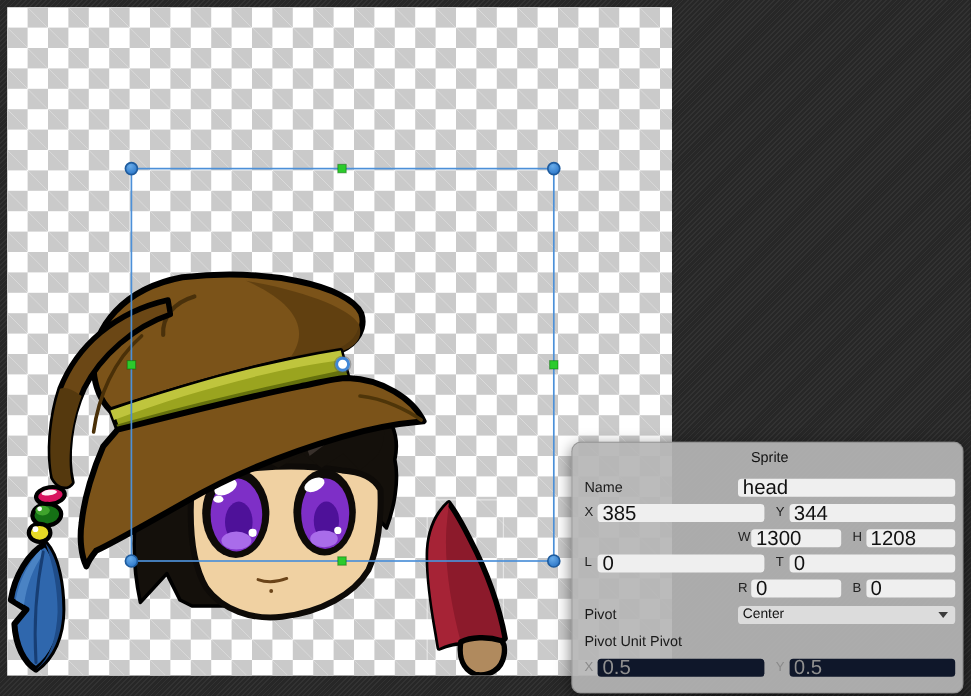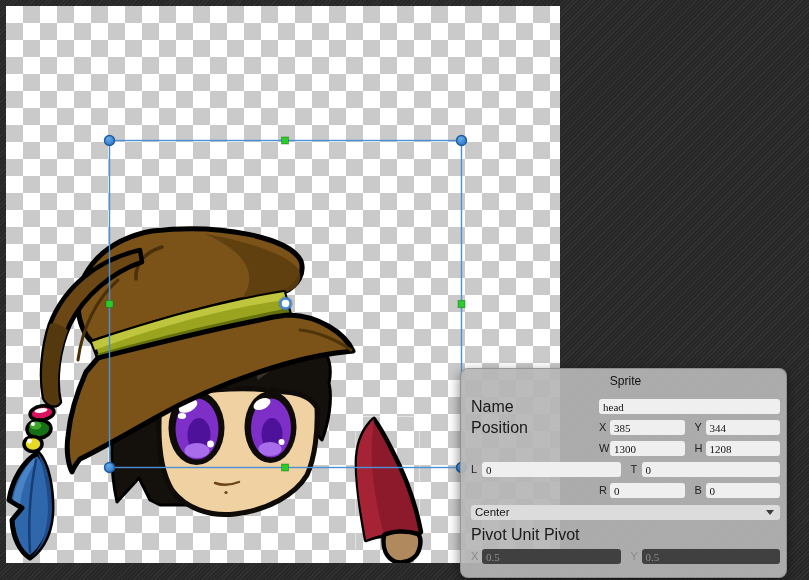--- a/index.html
+++ b/index.html
@@ -19,60 +19,60 @@
     background-image:
       linear-gradient(45deg,#cacaca 25%,transparent 25%,transparent 75%,#cacaca 75%),
       linear-gradient(45deg,#cacaca 25%,transparent 25%,transparent 75%,#cacaca 75%);
     background-size:34px 34px;
     background-position:0 0,17px 17px;
   }
   #art{position:absolute;left:-6px;top:-6px;}
 
   
   .sprite-panel{
-    position:absolute;left:460px;top:368px;width:327px;height:210px;
+    position:absolute;left:476px;top:368px;width:327px;height:210px;
     background:rgba(182,182,182,0.93);
     border:1px solid rgba(120,120,120,0.55);
     border-radius:8px;
     box-shadow:0 4px 12px rgba(0,0,0,0.5);
     box-sizing:border-box;
     padding:5px 6px 6px 10px;
     color:#171717;
   }
   .panel-title{
     text-align:center;font-size:12px;line-height:14px;height:14px;
     margin-bottom:11px;color:#111;
   }
   .row{display:flex;align-items:center;height:15px;margin-bottom:6px;}
   .row.g7{margin-bottom:7px;}
-  .row-label{width:128px;font-size:16px;line-height:15px;color:#1a1a1a;
+  .row-label{width:128px;font-size:12px;line-height:15px;color:#1a1a1a;
     white-space:nowrap;overflow:hidden;}
   .fields{flex:1;display:flex;align-items:center;min-width:0;}
   .pair{flex:1;display:flex;align-items:center;min-width:0;}
   .pair + .pair{margin-left:10px;}
   .prefix{width:11px;font-size:11px;color:#222;flex:none;line-height:15px;}
   .tf{
     flex:1;min-width:0;height:15px;border:none;outline:none;
     background:#efefef;border-radius:3px;
-    font-family:Liberation Serif, serif;
-    font-size:11px;color:#111;padding:0 0 0 4px;box-sizing:border-box;
+    font-family:Liberation Sans, sans-serif;
+    font-size:17px;color:#111;padding:0 0 0 4px;box-sizing:border-box;
   }
   .dropdown{
     flex:1;height:15px;background:#dcdcdc;border-radius:3px;
     display:flex;align-items:center;justify-content:space-between;
     padding:0 6px 0 4px;box-sizing:border-box;cursor:default;
   }
   .dd-text{font-size:11.5px;color:#111;line-height:15px;}
   .dd-arrow{
     width:0;height:0;border-left:4px solid transparent;
     border-right:4px solid transparent;border-top:5px solid #3c3c3c;
   }
   .row.disabled .row-label{color:#838383;}
   .row.disabled .prefix{color:#8a8a8a;}
-  .row.disabled .tf{background:#404040;color:#8f8f8f;}
+  .row.disabled .tf{background:#0f172a;color:#8f8f8f;}
 </style>
 </head>
 <body>
 
 <div id="stage">
 
   <div id="sprite-canvas">
     <svg id="art" width="809" height="580" viewBox="0 0 809 580">
 
       <defs>
@@ -263,21 +263,20 @@
     <div class="panel-title">Sprite</div>
 
     <div class="row">
       <div class="row-label">Name</div>
       <div class="fields">
         <input class="tf" value="head" style="">
       </div>
     </div>
 
     <div class="row">
-      <div class="row-label">Position</div>
       <div class="fields">
         <div class="pair">
           <span class="prefix">X</span>
           <input class="tf" value="385" style="">
         </div>
         <div class="pair">
           <span class="prefix">Y</span>
           <input class="tf" value="344" style="">
         </div>
       </div>
@@ -318,20 +317,21 @@
           <input class="tf" value="0" style="">
         </div>
         <div class="pair">
           <span class="prefix">B</span>
           <input class="tf" value="0" style="">
         </div>
       </div>
     </div>
 
     <div class="row g7">
+      <div class="row-label">Pivot</div>
       <div class="fields">
         <div class="dropdown">
           <span class="dd-text">Center</span>
           <span class="dd-arrow"></span>
         </div>
       </div>
     </div>
 
     <div class="row g7">
       <div class="row-label">Pivot Unit Pivot</div>

